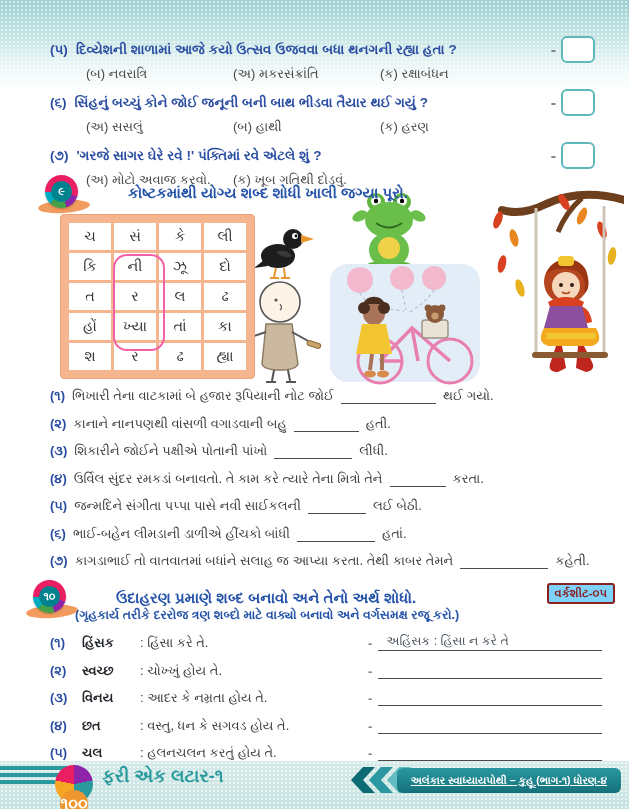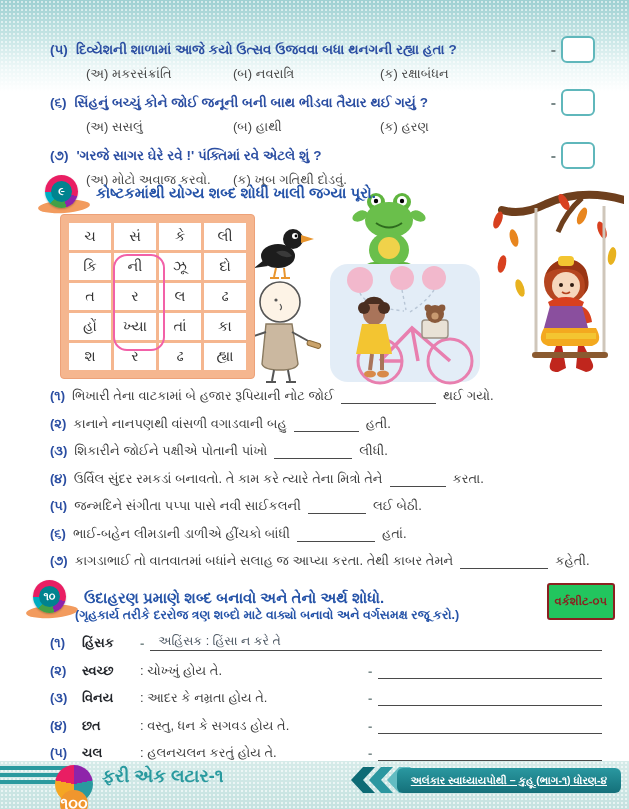--- a/index.html
+++ b/index.html
@@ -28,23 +28,23 @@
   .sec9{left:42px;top:175px;}
   .sec10{left:30px;top:580px;}
   .badge-wrap{position:relative;width:44px;height:36px;}
   .splash{position:absolute;left:-4px;bottom:-2px;width:52px;height:13px;background:#f29b5e;
           border-radius:50%;transform:rotate(-4deg);}
   .sec-badge{position:absolute;left:3px;top:0;width:33px;height:33px;border-radius:50%;
     background:conic-gradient(#e91e63 0 30%,#8e24aa 30% 45%,#43a047 45% 62%,#00acc1 62% 75%,#e91e63 75% 100%);
     display:flex;align-items:center;justify-content:center;box-shadow:0 1px 2px rgba(0,0,0,.25);}
   .sec-badge span{width:21px;height:21px;border-radius:50%;background:#00838f;color:#fff;
     font-size:11px;font-weight:bold;display:flex;align-items:center;justify-content:center;}
-  .sec-title{color:#2553a8;font-weight:bold;font-size:15px;}
-  .ws-badge{position:absolute;right:14px;top:583px;z-index:3;background:#22c55e;border:2px solid #8b2020;
-    color:#8b2020;font-weight:bold;font-size:11.5px;padding:10px 6px;border-radius:3px;}
+  .sec-title{color:#2553a8;font-weight:bold;font-size:15px;margin-left:32px;}
+  .ws-badge{position:absolute;right:14px;top:583px;z-index:3;background:#7dd3fc;border:2px solid #8b2020;
+    color:#8b2020;font-weight:bold;font-size:11.5px;padding:2px 6px;border-radius:3px;}
   .sec10-sub{position:absolute;left:75px;top:608px;width:530px;color:#2553a8;font-weight:bold;
     font-size:12.5px;z-index:2;}
   
   .grid-wrap{position:absolute;left:60px;top:214px;z-index:2;background:#f5b68f;border:1px solid #eda178;
     border-radius:4px;padding:8px;}
   .grid{display:grid;grid-template-columns:repeat(4,42px);grid-auto-rows:27px;gap:3px;}
   .g-cell{background:#fff;display:flex;align-items:center;justify-content:center;
     font-size:14.5px;color:#333;}
   .g-hi{position:absolute;left:52px;top:39px;width:48px;height:93px;border:2.5px solid #f261a8;
     border-radius:14px;pointer-events:none;}
@@ -89,22 +89,22 @@
   <div class="mcq" id="mcq-list">
       <div class="q-row">
         <span class="q-num">(૫)</span>
         <span class="q-text">દિવ્યેશની શાળામાં આજે કયો ઉત્સવ ઉજવવા બધા થનગની રહ્યા હતા ?</span>
         <span class="answer-slot">
           <span class="dash">-</span>
           <span class="answer-box"></span>
         </span>
       </div>
       <div class="q-options">
+        <span class="q-opt">(બ)  નવરાત્રિ</span>
         <span class="q-opt">(અ)  મકરસંક્રાંતિ</span>
-        <span class="q-opt">(બ)  નવરાત્રિ</span>
         <span class="q-opt">(ક)  રક્ષાબંધન</span>
       </div>
       <div class="q-row">
         <span class="q-num">(૬)</span>
         <span class="q-text">સિંહનું બચ્ચું કોને જોઈ જનૂની બની બાથ ભીડવા તૈયાર થઈ ગયું ?</span>
         <span class="answer-slot">
           <span class="dash">-</span>
           <span class="answer-box"></span>
         </span>
       </div>
@@ -320,20 +320,21 @@
     </div>
     <div class="sec-title">ઉદાહરણ પ્રમાણે શબ્દ બનાવો અને તેનો અર્થ શોધો.</div>
   </div>
   <div class="ws-badge">વર્કશીટ-૦૫</div>
   <div class="sec10-sub">(ગૃહકાર્ય તરીકે દરરોજ ત્રણ શબ્દો માટે વાક્યો બનાવો અને વર્ગસમક્ષ રજૂ કરો.)</div>
 
   <div class="words" id="word-list">
       <div class="w-row">
         <span class="w-num">(૧)</span>
         <span class="w-word">હિંસક</span>
+        <span class="w-meaning">: હિંસા કરે તે.</span>
         <span class="dash">-</span>
         <span class="w-line">અહિંસક : હિંસા ન કરે તે</span>
       </div>
       <div class="w-row">
         <span class="w-num">(૨)</span>
         <span class="w-word">સ્વચ્છ</span>
         <span class="w-meaning">: ચોખ્ખું હોય તે.</span>
         <span class="dash">-</span>
         <span class="w-line"></span>
       </div>

